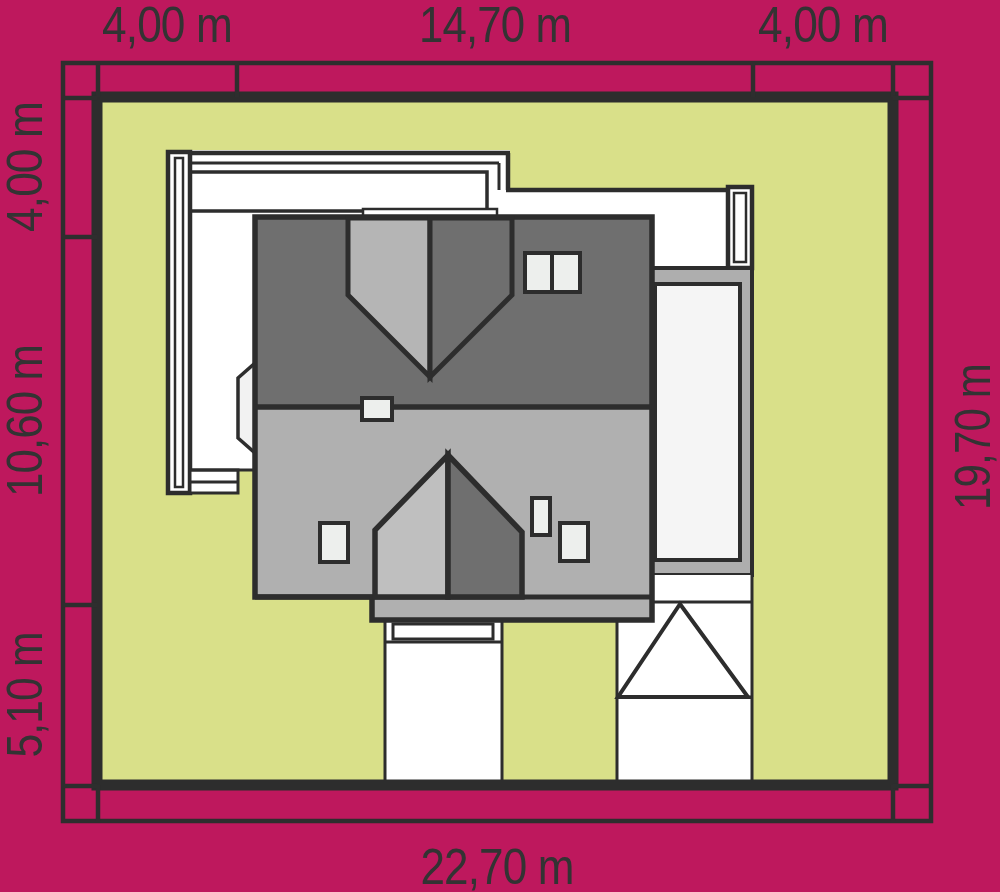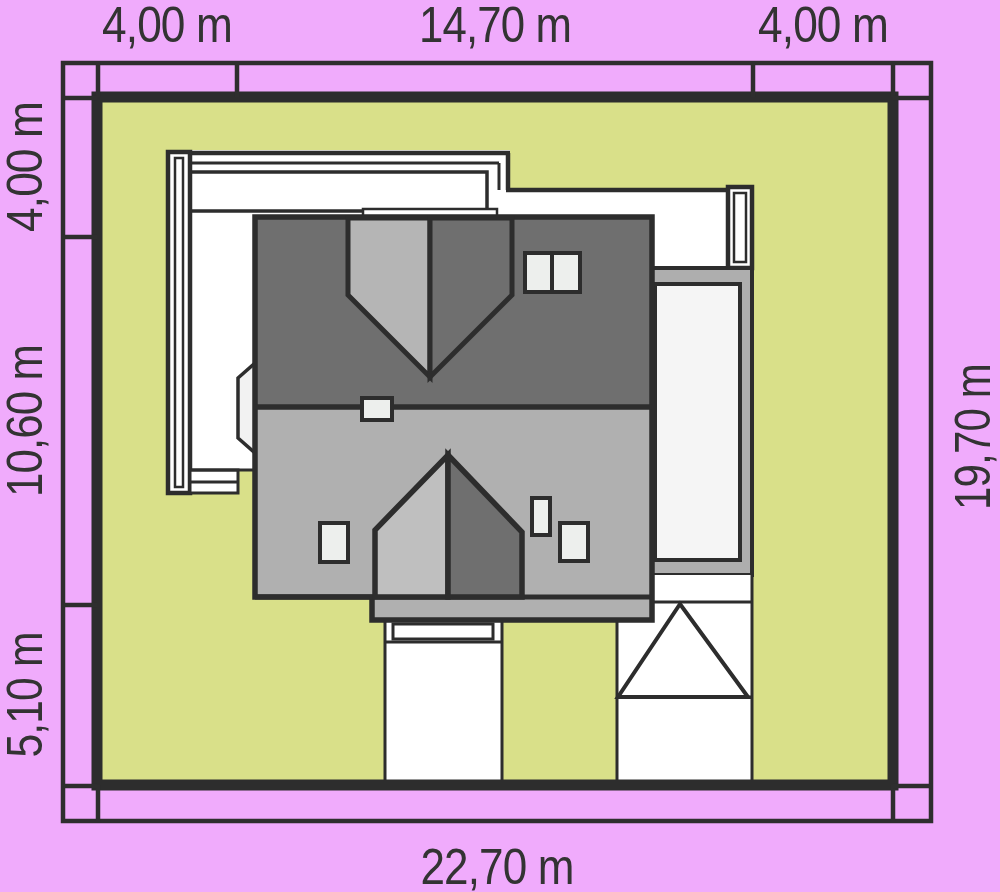--- a/index.html
+++ b/index.html
@@ -1,16 +1,16 @@
 <!DOCTYPE html>
 <html><head>
 <meta charset="utf-8">
 <style>
   html,body{margin:0;padding:0;background:#ffffff;}
-  .stage{width:1000px;height:892px;position:relative;background:#f0abfc;overflow:hidden;}
+  .stage{width:1000px;height:892px;position:relative;background:#be185d;overflow:hidden;}
   svg{display:block;}
   text{font-family:"Liberation Sans","DejaVu Sans",sans-serif;fill:#333333;font-size:50px;letter-spacing:-1px;}
 </style>
 </head>
 <body>
 
 <div class="stage">
 <svg width="1000" height="892" viewBox="0 0 1000 892">
 
   <rect x="97" y="97" width="796" height="688" fill="#d9e089" stroke="none"></rect>

